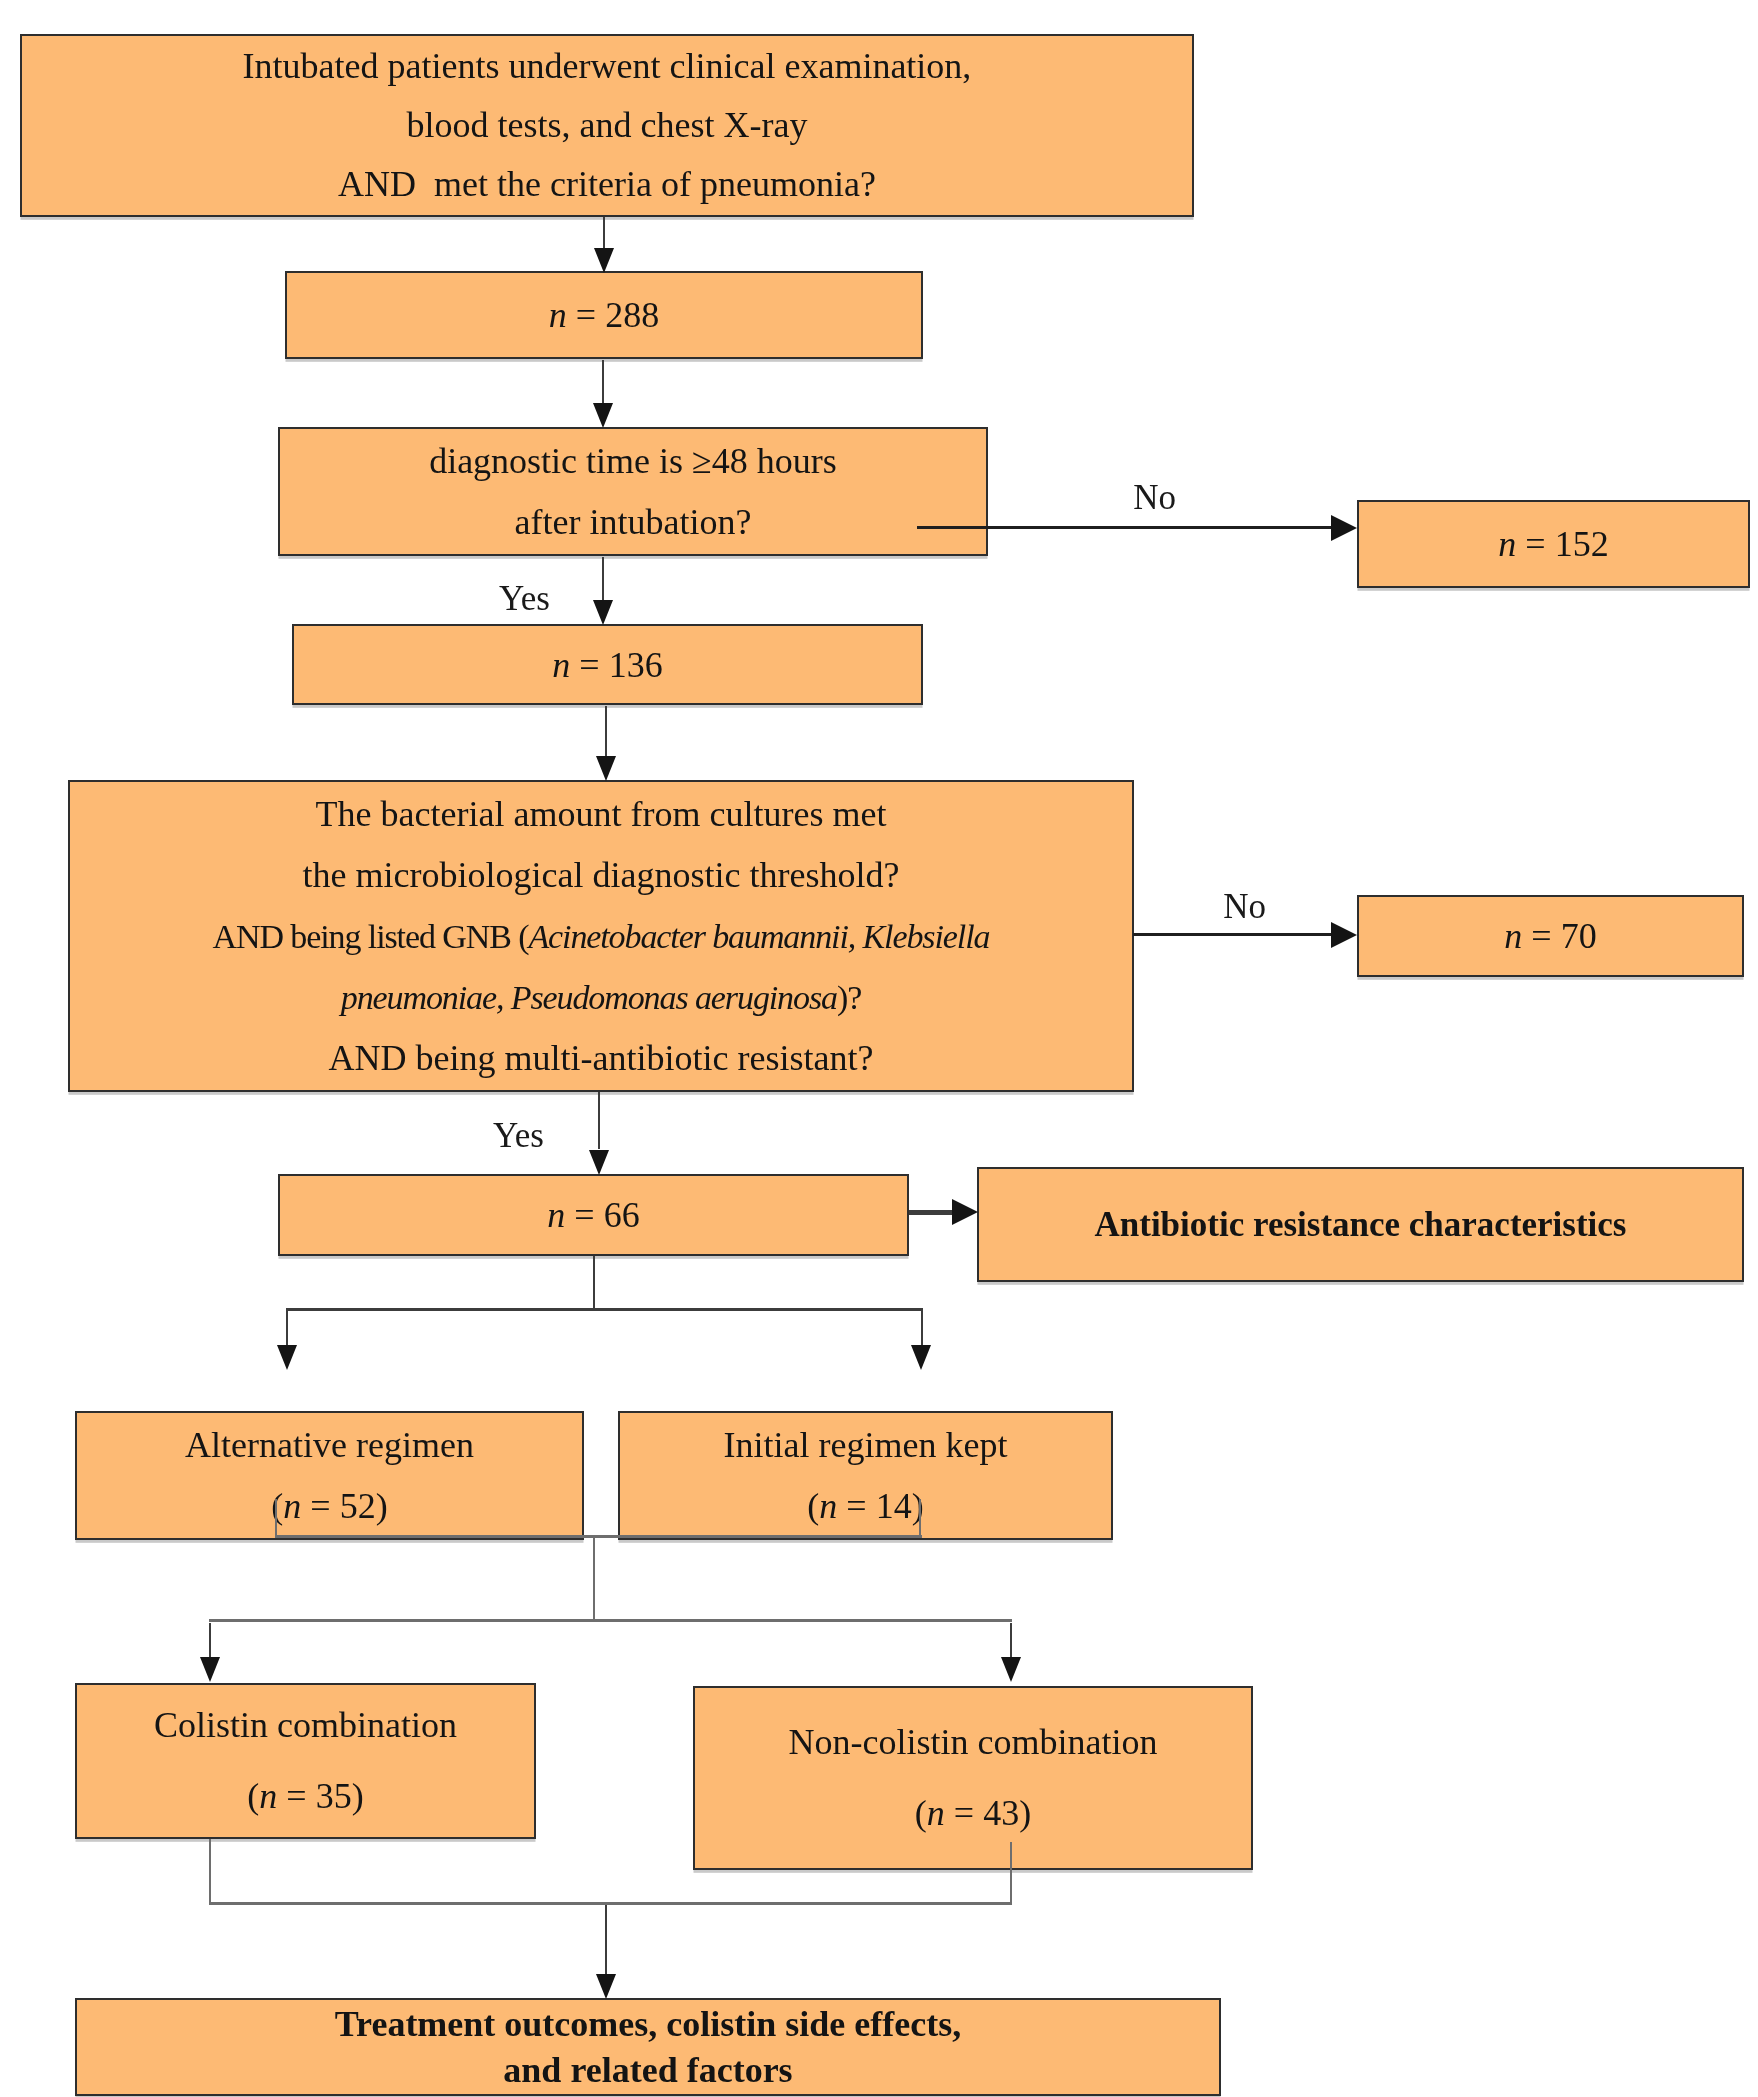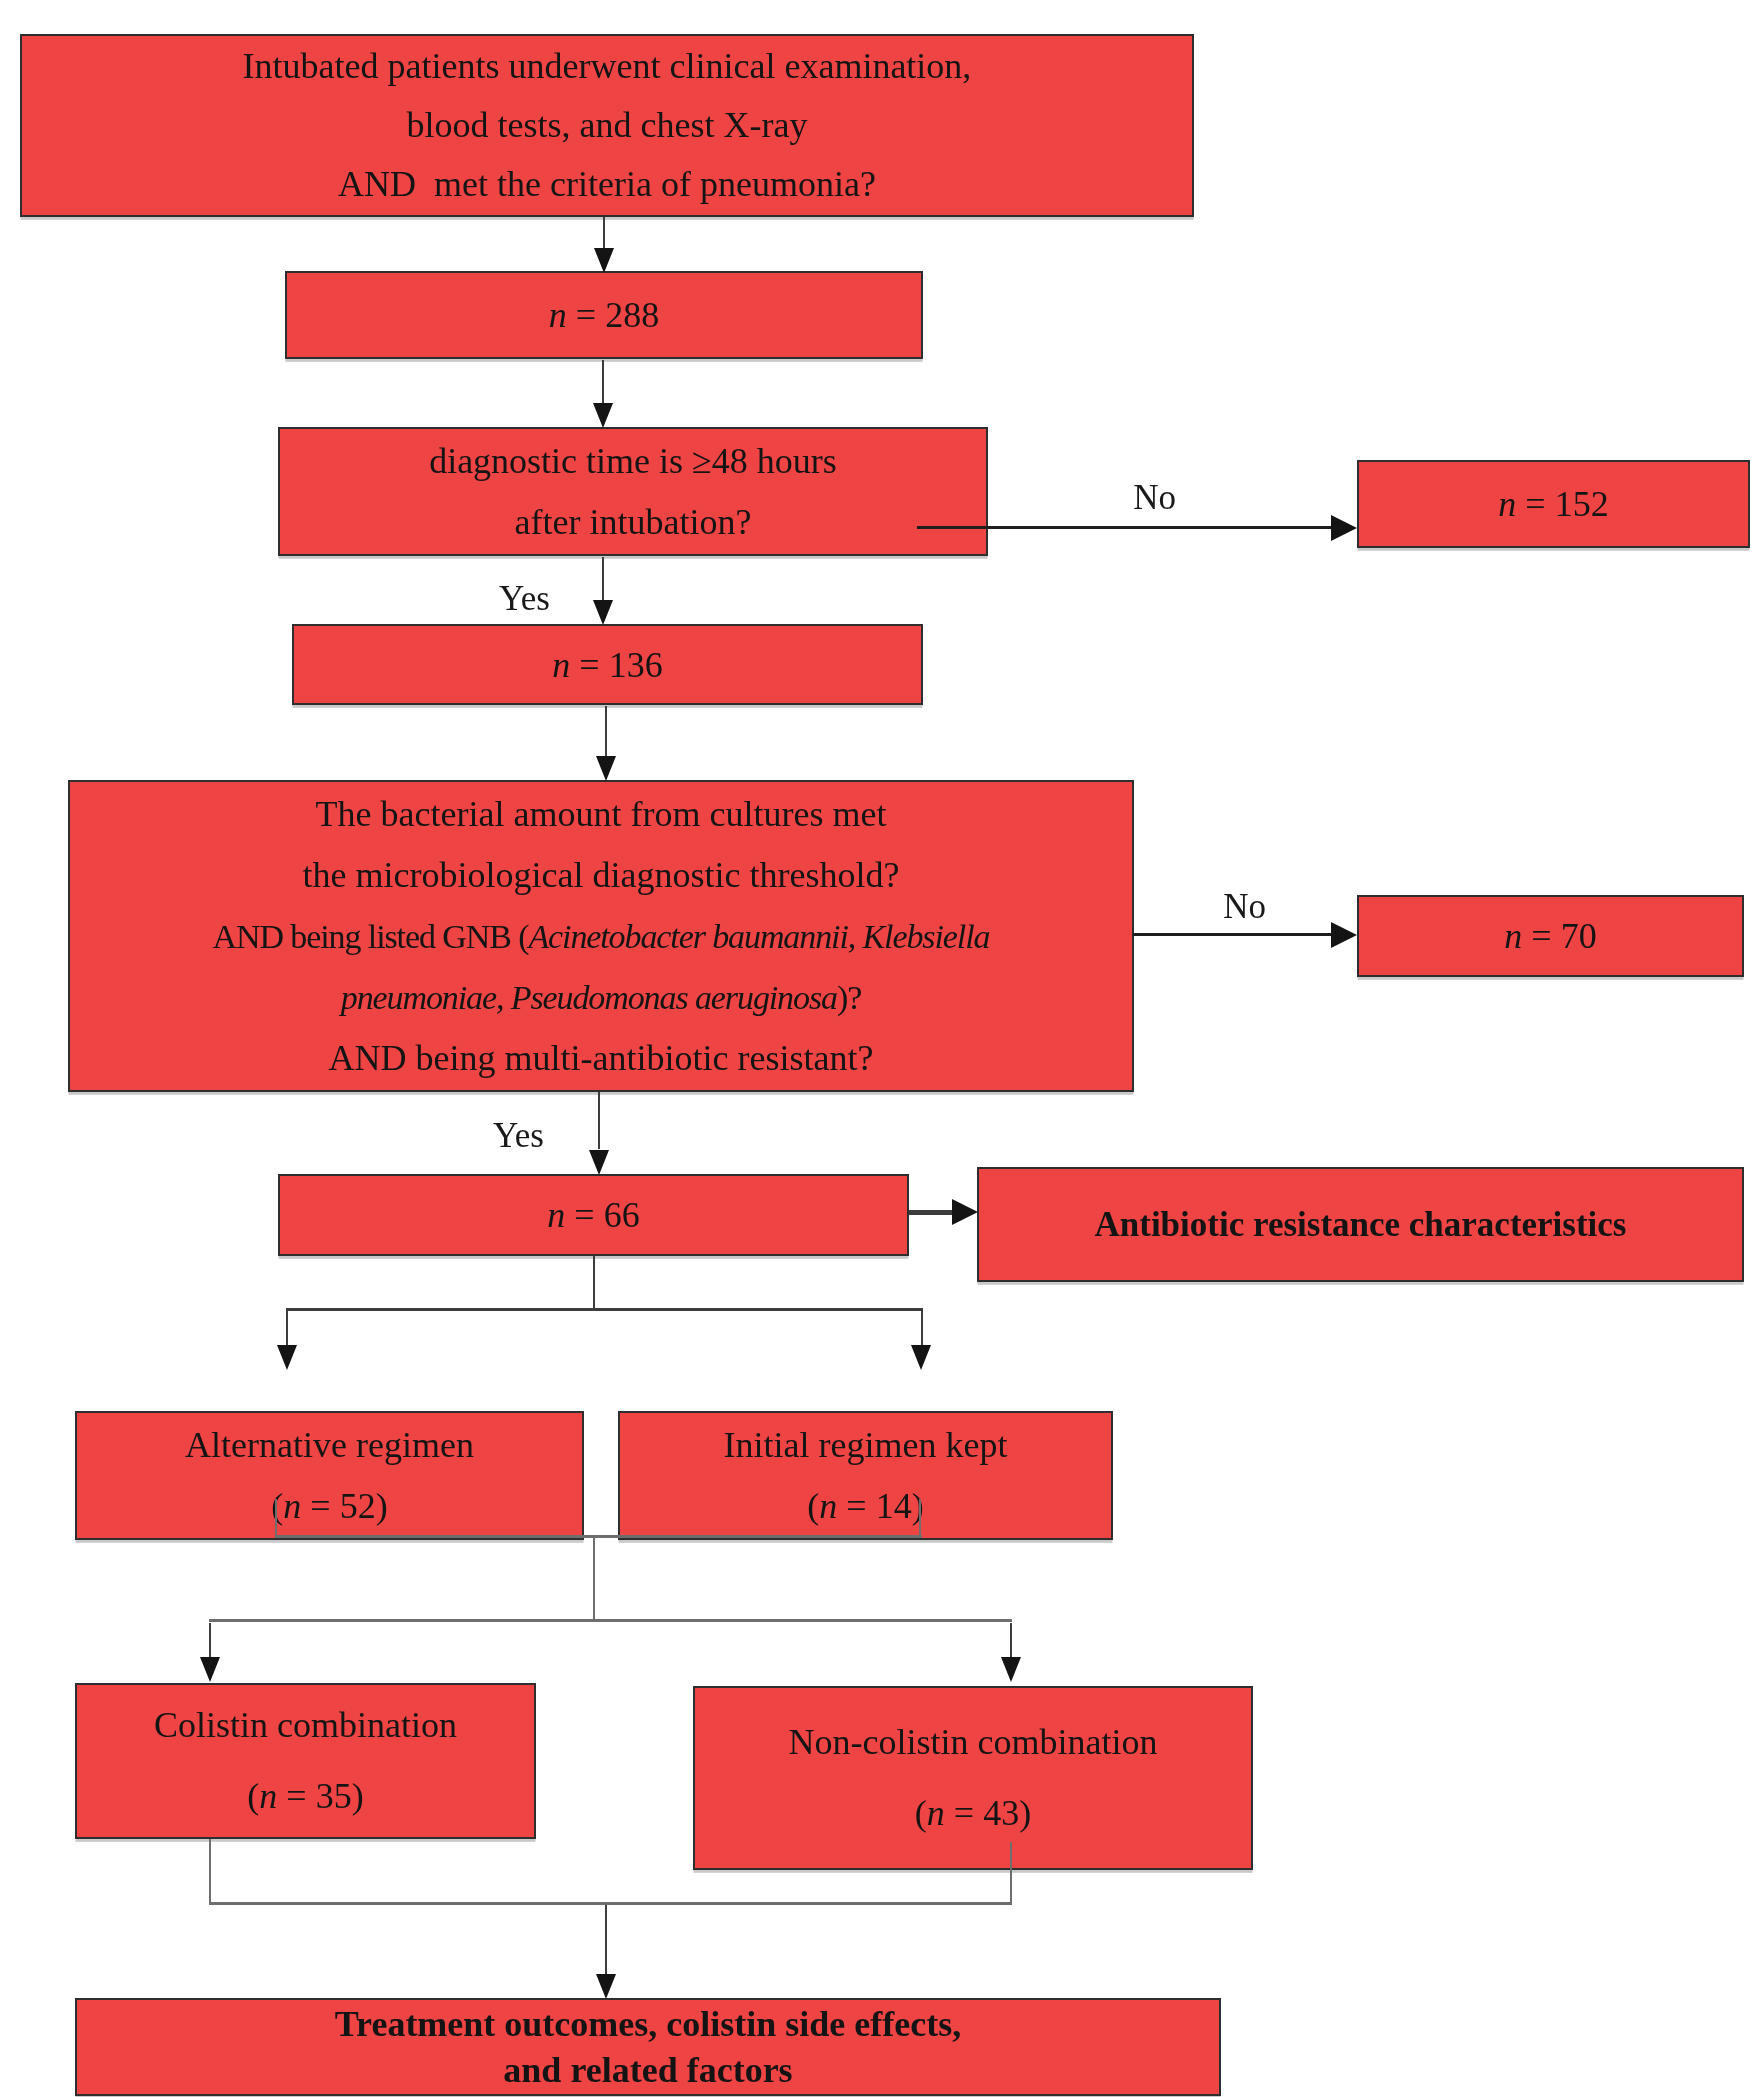--- a/index.html
+++ b/index.html
@@ -17,21 +17,21 @@
   #diagram {
     position: absolute;
     left: 0; top: 0;
     width: 1759px;
     height: 2097px;
   }
   .box {
     position: absolute;
     box-sizing: border-box;
     border: 2.7px solid #2e2e2e;
-    background: #ef4444;
+    background: #fdba74;
     display: flex;
     flex-direction: column;
     justify-content: center;
     align-items: center;
     text-align: center;
     font-size: 36px;
     color: #141414;
     box-shadow: 0 3.3px 0 -0.5px #c9c9c9;
   }
   .tline { white-space: pre-wrap; }
@@ -86,21 +86,21 @@
 
   <div class="box" id="box-n288" style="left:285px; top:271px; width:638px; height:88px;">
       <div class="tline"><span class="it">n</span><span> = 288</span></div>
     </div>
 
   <div class="box" id="box-diagnostic" style="left:278px; top:427px; width:710px; height:129px;">
       <div class="tline"><span>diagnostic time is ≥48 hours</span></div>
       <div class="tline"><span>after intubation?</span></div>
     </div>
 
-  <div class="box" id="box-n152" style="left:1357px; top:460px; width:393px; height:88px;">
+  <div class="box" id="box-n152" style="left:1357px; top:500px; width:393px; height:88px;">
       <div class="tline"><span class="it">n</span><span> = 152</span></div>
     </div>
 
   <div class="box" id="box-n136" style="left:292px; top:624px; width:631px; height:81px;">
       <div class="tline"><span class="it">n</span><span> = 136</span></div>
     </div>
 
   <div class="box" id="box-bacterial" style="left:68px; top:780px; width:1066px; height:312px;">
       <div class="tline"><span>The bacterial amount from cultures met</span></div>
       <div class="tline"><span>the microbiological diagnostic threshold?</span></div>

